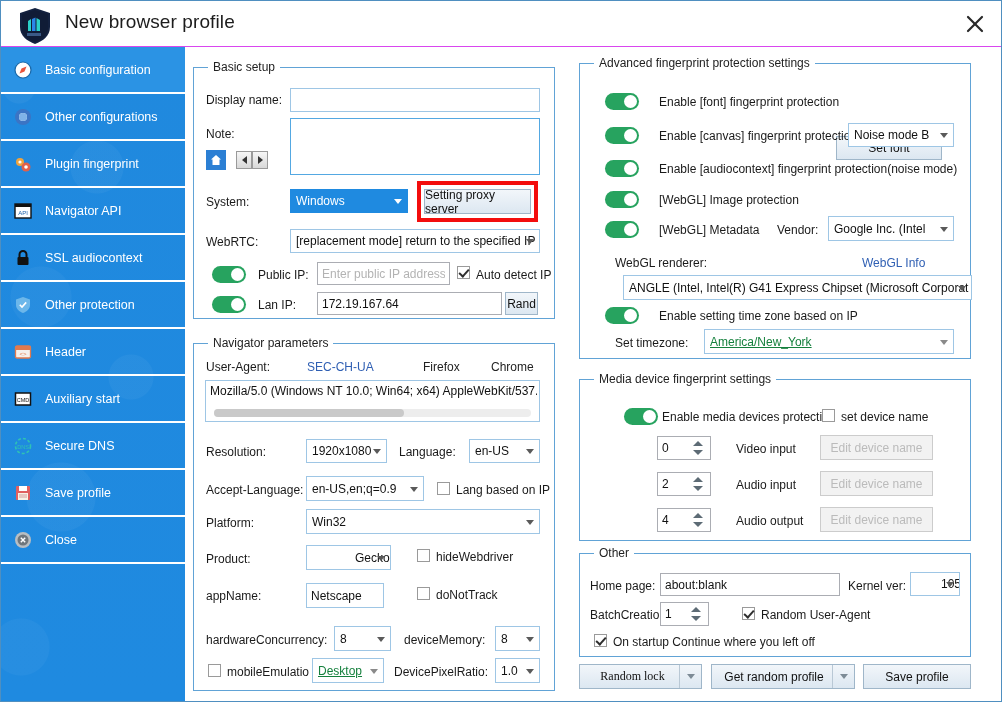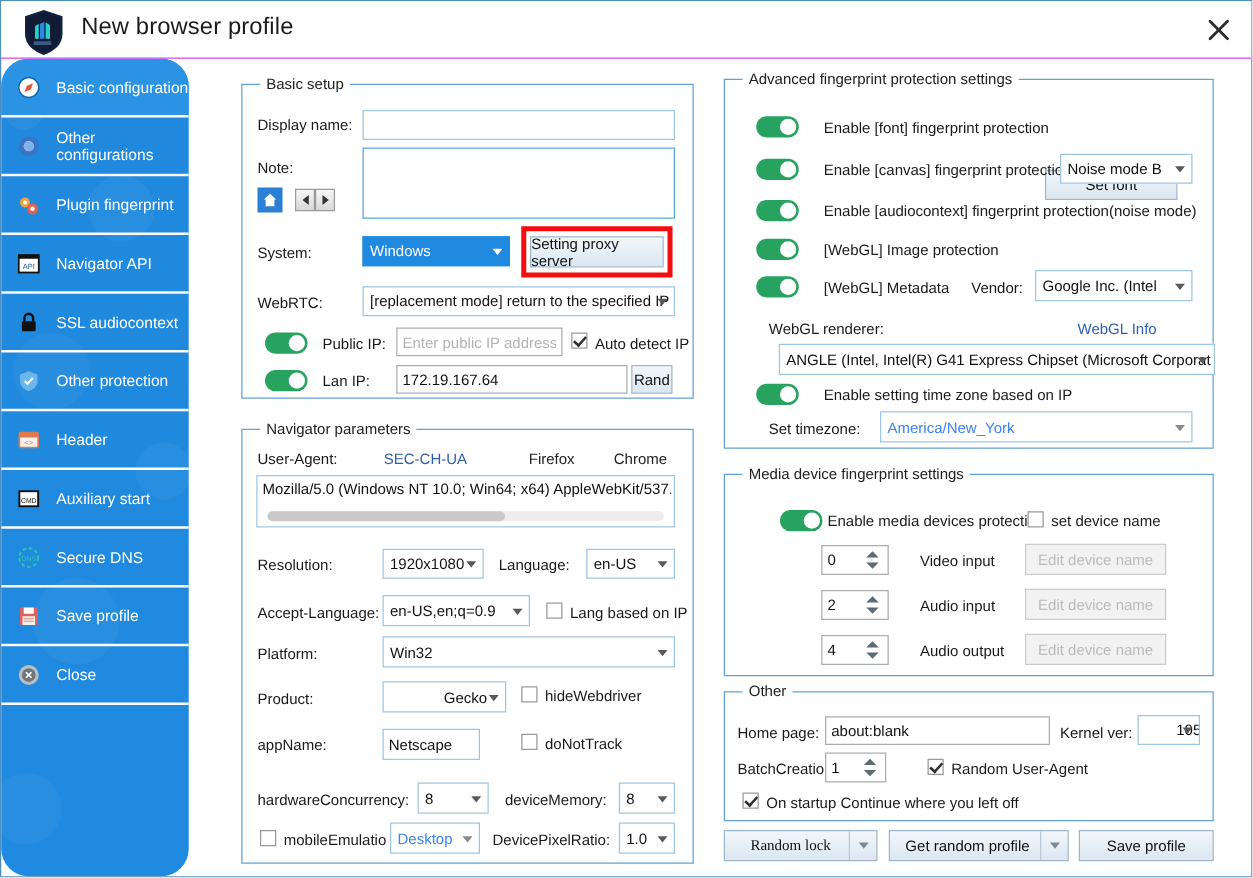--- a/index.html
+++ b/index.html
@@ -35,32 +35,31 @@
   .close-btn {
     position:absolute; right:10px; top:7px; width:32px; height:32px;
     border-radius:50%;
     display:flex; align-items:center; justify-content:center;
     cursor:pointer;
   }
   .close-btn svg { display:block; }
 
   
   .sidebar {
-    position:absolute; left:0; top:46px; width:150px; height:654px;
+    position:absolute; left:0; top:46px; width:184px; height:654px;
     background:#1f8ae0;
     background-image:
       radial-gradient(circle at 18px 40px, rgba(255,255,255,.045) 0 16px, transparent 17px),
       radial-gradient(circle at 96px 120px, rgba(255,255,255,.04) 0 26px, transparent 27px),
       radial-gradient(circle at 40px 250px, rgba(255,255,255,.035) 0 30px, transparent 31px),
       radial-gradient(circle at 130px 330px, rgba(255,255,255,.04) 0 22px, transparent 23px),
       radial-gradient(circle at 60px 450px, rgba(255,255,255,.04) 0 34px, transparent 35px),
       radial-gradient(circle at 20px 600px, rgba(255,255,255,.035) 0 28px, transparent 29px),
       linear-gradient(#2089de,#1f8ae0);
     overflow:hidden;
-    border-radius:22px;
   }
   .side-item {
     position:relative; height:47px;
     display:flex; align-items:center;
     border-bottom:2px solid #ffffff;
     cursor:pointer;
   }
   .side-item.active { background:#2b93e4; }
   .side-ico {
     width:20px; height:20px; margin-left:12px; margin-right:12px;
@@ -98,21 +97,21 @@
   .sel {
     position:absolute; background:#ffffff;
     border:1px solid #9ec6e5;
     font-size:12px; color:#111;
     display:flex; align-items:center;
     padding-left:5px; padding-right:18px;
     cursor:pointer;
     white-space:nowrap; overflow:hidden;
   }
   .sel.blue { background:#1f8ae0; color:#fff; border:1px solid #1f8ae0; }
-  .sel.disabled { color:#3b82f6; }
+  .sel.disabled { color:#15803d;text-decoration:underline; }
   .sel .arw {
     position:absolute; right:5px; top:50%; margin-top:-2px;
     width:0; height:0;
     border-left:4.5px solid transparent;
     border-right:4.5px solid transparent;
     border-top:5px solid #5a5a5a;
   }
   .sel.blue .arw { border-top-color:#ffffff; }
   .sel.disabled .arw { border-top-color:#8a8a8a; }
 
@@ -456,21 +455,21 @@
     <div class="cb" style="left:243px; top:138px;"></div>
     <div class="lbl" style="left:262px; top:139px;">Lang based on IP</div>
 
     <div class="lbl" style="left:12px; top:172px;">Platform:</div>
     <div class="sel" style="left:112px; top:165px; width:234px; height:25px;">
       <span>Win32</span>
       <i class="arw"></i>
     </div>
 
     <div class="lbl" style="left:12px; top:208px;">Product:</div>
-    <div class="sel" style="left:112px; top:201px; width:99px; height:25px;padding-left:48px;">
+    <div class="sel" style="left:112px; top:201px; width:85px; height:25px;padding-left:48px;">
       <span>Gecko</span>
       <i class="arw"></i>
     </div>
     <div class="cb" style="left:223px; top:205px;"></div>
     <div class="lbl" style="left:242px; top:206px;">hideWebdriver</div>
 
     <div class="lbl" style="left:12px; top:245px;">appName:</div>
     <input class="txt" style="left: 112px; top: 239px; width: 78px; height: 25px;" value="Netscape">
     <div class="cb" style="left:223px; top:243px;"></div>
     <div class="lbl" style="left:242px; top:244px;">doNotTrack</div>

